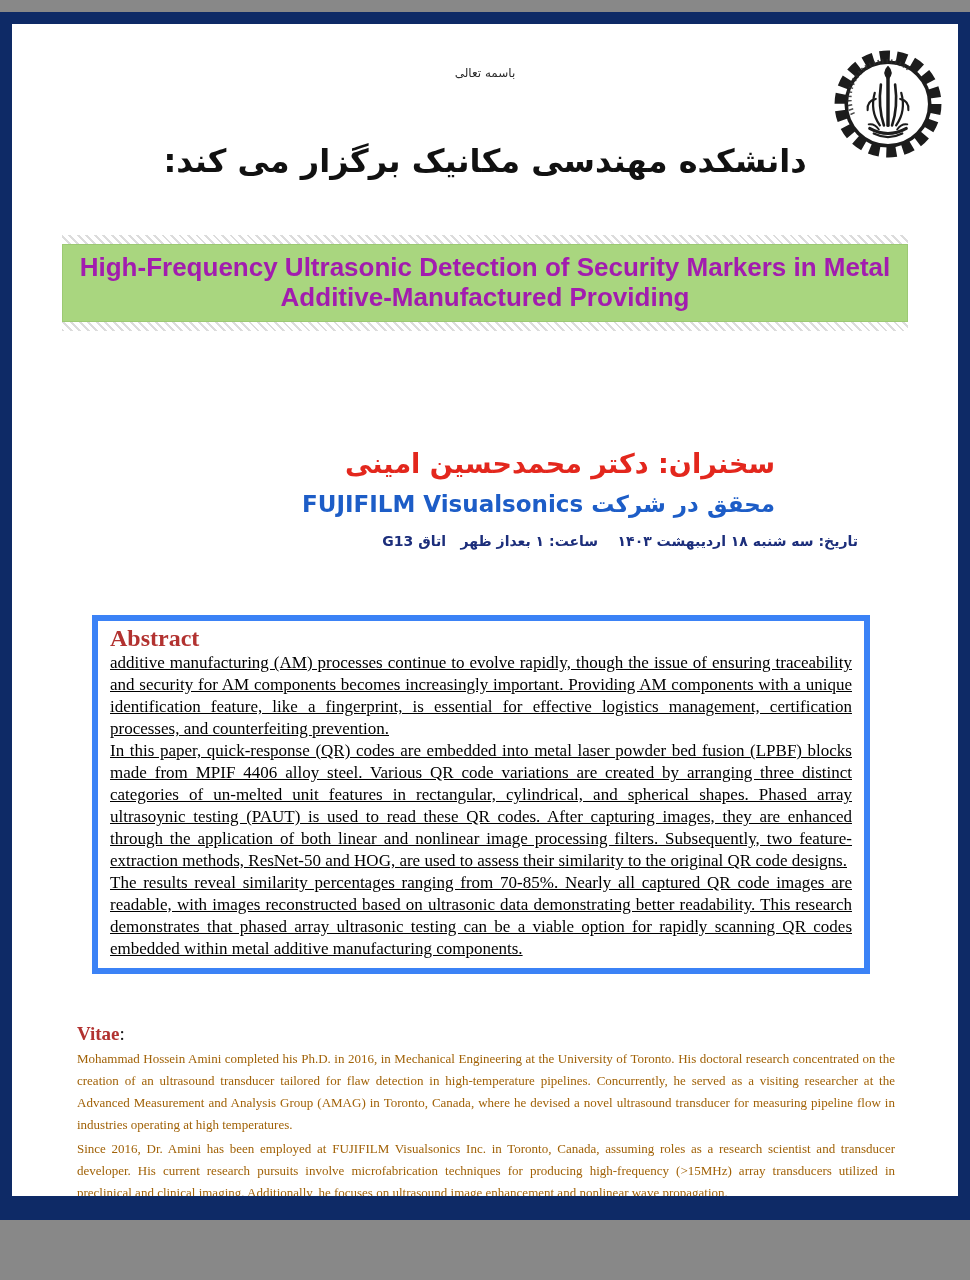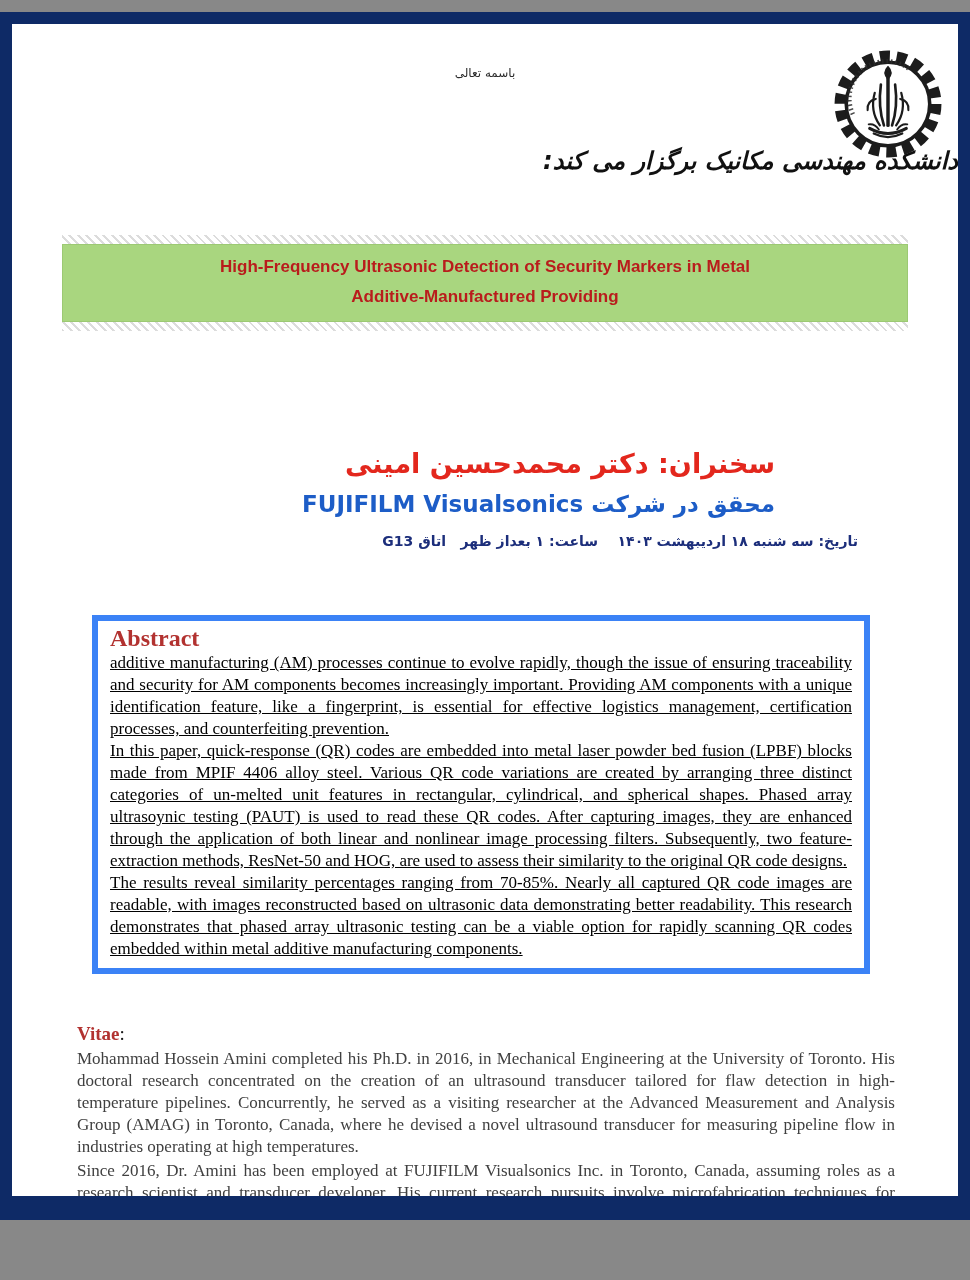--- a/index.html
+++ b/index.html
@@ -28,47 +28,46 @@
   .logo {
     position: absolute;
     top: 24px;
     right: 14px;
     width: 112px;
     height: 112px;
   }
   
   .faculty-line {
     margin-top: 64px;
-    text-align: right;
+    text-align: center;
     direction: rtl;
     font-family: "DejaVu Sans", sans-serif;
     font-weight: bold;
-    font-size: 24px;
+    font-size: 32px;
     color: #111;
     line-height: 34px;
-    font-style: italic;
   }
   
   .banner {
     margin: 57px 50px 0 50px;
     background: repeating-linear-gradient(45deg, #dcdcdc 0 2px, #ffffff 2px 6px);
     padding: 9px 0;
   }
   .banner-inner {
     background: #a9d67f;
     border: 1px solid #9cc973;
     padding: 7px 10px 9px 10px;
     text-align: center;
   }
   .banner-title {
     font-family: "Liberation Sans", sans-serif;
     font-weight: bold;
-    font-size: 17px;
+    font-size: 26px;
     line-height: 30px;
-    color: #b91c1c;
+    color: #a21caf;
   }
   
   .speaker-block {
     margin-top: 113px;
     direction: rtl;
     text-align: right;
     padding-left: 36px;
   }
   .speaker-name {
     margin-right: 183px;
@@ -124,23 +123,23 @@
     font-size: 19px;
     line-height: 24px;
   }
   .vitae-heading {
     font-weight: bold;
     color: #b23230;
   }
   .vitae-colon { color: #191919; font-weight: normal; }
   .vitae p {
     margin-top: 2px;
-    font-size: 17px;
+    font-size: 13px;
     line-height: 22px;
-    color: #404040;
+    color: #a16207;
     text-align: justify;
   }
 </style>
 </head>
 <body>
 
 <div class="page">
 
   <div class="bismillah">باسمه تعالی</div>
 

